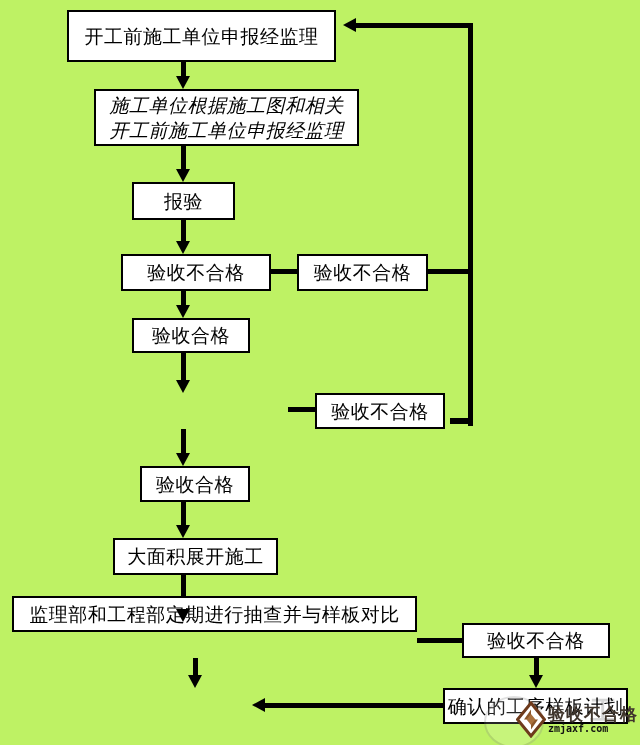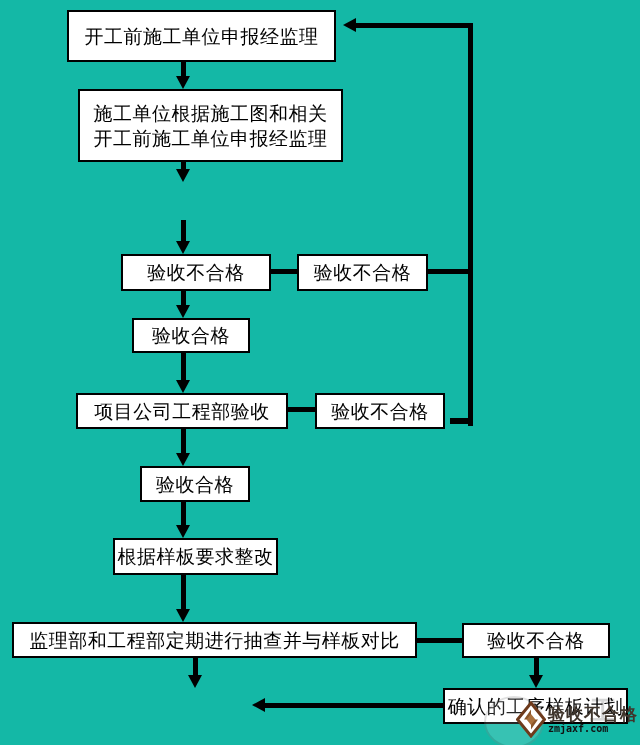--- a/index.html
+++ b/index.html
@@ -1,19 +1,19 @@
 <!DOCTYPE html>
 <html><head>
 <meta charset="utf-8">
 <style>
   html,body{margin:0;padding:0;background:#fff;}
   .canvas{
     position:relative;
     width:640px;height:745px;
-    background:#14b8a6;
+    background:#bef264;
     font-family:"Liberation Sans","DejaVu Sans",sans-serif;
     overflow:hidden;
   }
   
   .node{
     position:absolute;
     box-sizing:border-box;
     border:2px solid #000;
     background:#fff;
     display:flex;
@@ -21,30 +21,30 @@
     align-items:center;
     justify-content:center;
     text-align:center;
     font-size:19px;
     color:#000;
     line-height:25px;
     letter-spacing:0.5px;
     z-index:2;
   }
   .n-plan      {left:67px;  top:10px;  width:269px; height:52px;}
-  .n-make      {left:78px;  top:89px;  width:265px; height:73px;}
+  .n-make      {left:94px;  top:89px;  width:265px; height:57px;font-style:italic;}
   .n-submit    {left:132px; top:182px; width:103px; height:38px;}
   .n-superv    {left:121px; top:254px; width:150px; height:37px;}
   .n-fail1     {left:297px; top:254px; width:131px; height:37px;}
   .n-pass1     {left:132px; top:318px; width:118px; height:35px;}
   .n-company   {left:76px;  top:393px; width:212px; height:36px;}
   .n-fail2     {left:315px; top:393px; width:130px; height:36px;}
   .n-pass2     {left:140px; top:466px; width:110px; height:36px;}
   .n-full      {left:113px; top:538px; width:165px; height:37px;}
-  .n-spot      {left:12px;  top:622px; width:405px; height:36px;}
+  .n-spot      {left:12px;  top:596px; width:405px; height:36px;}
   .n-qualified {left:150px; top:688px; width:102px; height:37px;}
   .n-fail3     {left:462px; top:623px; width:148px; height:35px;}
   .n-rectify   {left:443px; top:688px; width:185px; height:36px;}
 
   
   .line{position:absolute;background:#000;z-index:1;}
   
   .sh-a1 {left:181px; top:62px;  width:5px; height:14px;}
   .sh-a2 {left:181px; top:146px; width:5px; height:23px;}
   .sh-a3 {left:181px; top:220px; width:5px; height:21px;}
@@ -109,27 +109,27 @@
 
 <div class="canvas">
 
   <div class="node n-plan">
     <span>开工前施工单位申报经监理</span>
   </div>
   <div class="node n-make">
     <span>施工单位根据施工图和相关</span>
     <span>开工前施工单位申报经监理</span>
   </div>
+  <div class="node n-submit">报验</div>
   <div class="node n-superv">验收不合格</div>
   <div class="node n-fail1">验收不合格</div>
   <div class="node n-pass1">验收合格</div>
-  <div class="node n-company">项目公司工程部验收</div>
   <div class="node n-fail2">验收不合格</div>
   <div class="node n-pass2">验收合格</div>
-  <div class="node n-full">根据样板要求整改</div>
+  <div class="node n-full">大面积展开施工</div>
   <div class="node n-spot">监理部和工程部定期进行抽查并与样板对比</div>
   <div class="node n-fail3">验收不合格</div>
   <div class="node n-rectify">确认的工序样板计划</div>
 
   <div class="line sh-a1"></div>
   <div class="ah ah-down h-a1"></div>
   <div class="line sh-a2"></div>
   <div class="ah ah-down h-a2"></div>
   <div class="line sh-a3"></div>
   <div class="ah ah-down h-a3"></div>

